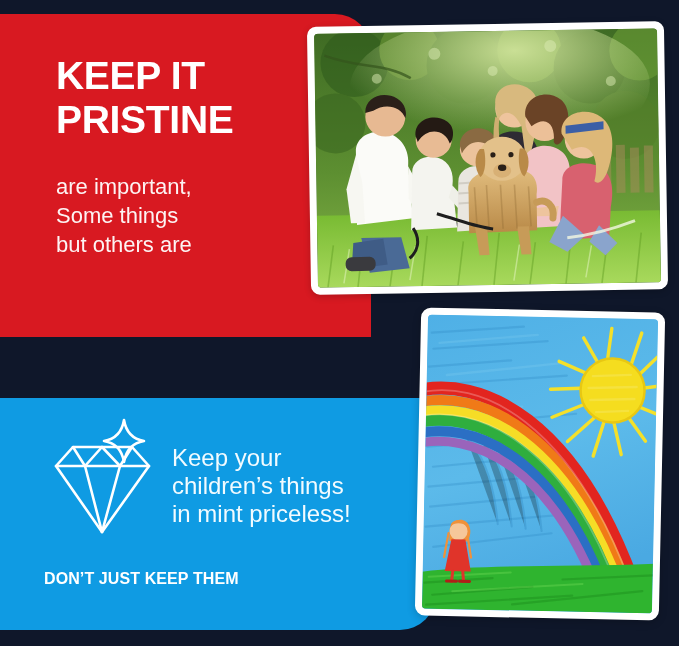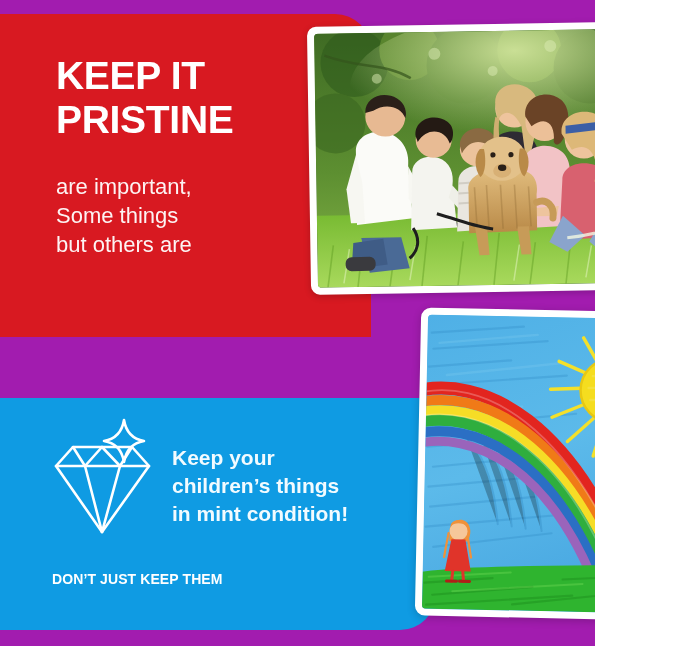--- a/index.html
+++ b/index.html
@@ -3,26 +3,25 @@
 <meta charset="utf-8">
 <title>Keep It Pristine</title>
 <style>
   html, body {
     margin: 0;
     padding: 0;
     background: #ffffff;
   }
   #canvas {
     position: relative;
-    width: 566px;
+    width: 679px;
     height: 646px;
-    background: #a21caf;
+    background: #0f172a;
     overflow: hidden;
     font-family: "Liberation Sans", sans-serif;
-    padding-left: 29px;
     -webkit-font-smoothing: antialiased;
   }
 
   
   .red-panel {
     position: absolute;
     left: -40px;
     top: 14px;
     width: 411px;
     height: 323px;
@@ -79,32 +78,32 @@
     top: 418px;
     width: 102px;
     height: 120px;
   }
   .blue-copy {
     position: absolute;
     left: 172px;
     top: 444px;
     width: 260px;
     color: #f2fbff;
-    font-size: 21px;
+    font-size: 24px;
     line-height: 28px;
-    font-weight: 700;
+    font-weight: 400;
   }
   .blue-copy .bc-line { display: block; }
   .tagline {
     position: absolute;
-    left: 52px;
+    left: 44px;
     top: 566px;
     width: 380px;
     color: #ffffff;
-    font-size: 14px;
+    font-size: 16px;
     line-height: 26px;
     font-weight: 700;
     letter-spacing: 0.1px;
     text-transform: uppercase;
   }
   .tagline .tg-line { display: block; }
 
   
   .photo-card {
     position: absolute;
@@ -188,21 +187,21 @@
         <path d="M33,48 L50,29 L68,48"></path>
       </g>
 
       <path d="M72,2 C74,14 80,21 92,23 C80,25 74,32 72,44 C70,32 64,25 52,23 C64,21 70,14 72,2 Z" fill="none" stroke="#ffffff" stroke-width="2.6" stroke-linejoin="round"></path>
     </svg>
   </div>
 
   <div class="blue-copy">
     <span class="bc-line">Keep your</span>
     <span class="bc-line">children’s things</span>
-    <span class="bc-line">in mint condition!</span>
+    <span class="bc-line">in mint priceless!</span>
   </div>
 
   <div class="tagline">
     <span class="tg-line">DON’T JUST KEEP THEM</span>
   </div>
 
   <div class="photo-card">
     <div class="photo-inner">
       <svg viewBox="0 0 343 254" width="100%" height="100%" preserveAspectRatio="xMidYMid slice">
         <defs>

